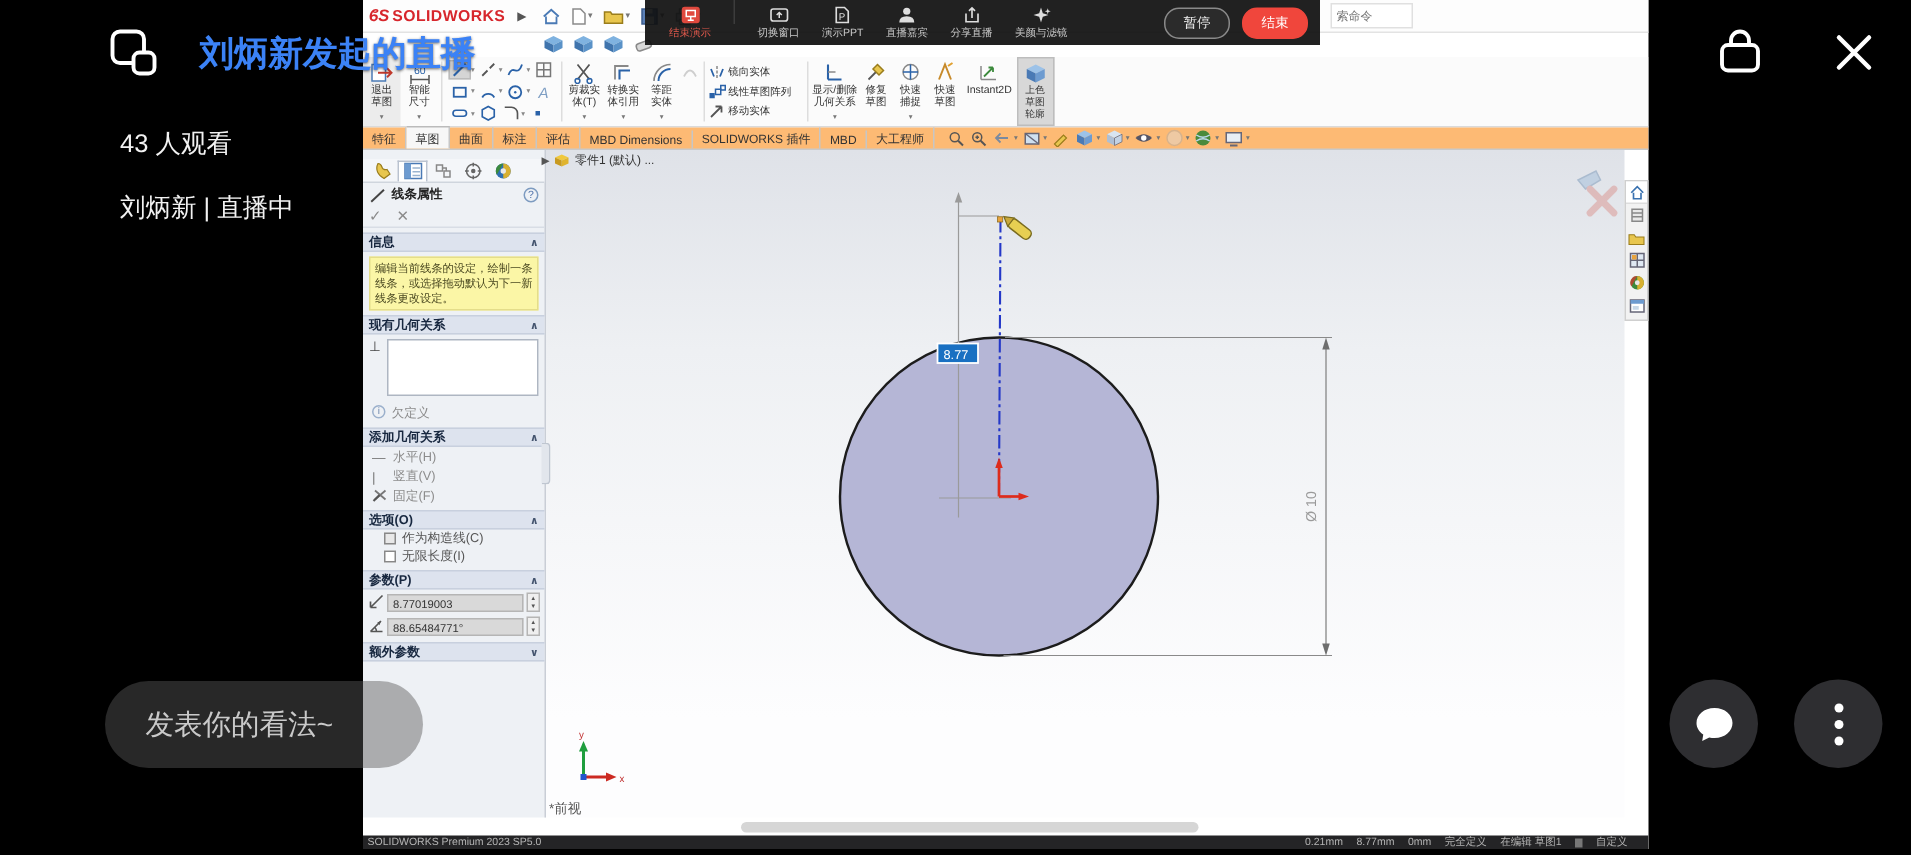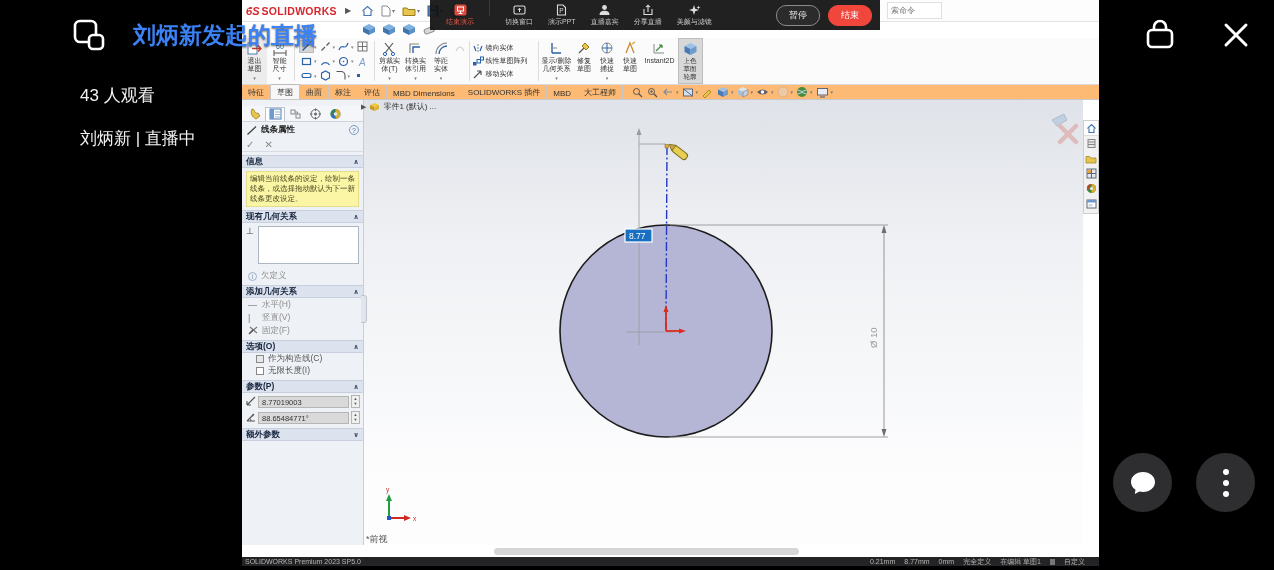--- a/index.html
+++ b/index.html
@@ -102,21 +102,21 @@
   .ptitle{display:flex;align-items:center;height:16px;padding:0 4px;font-weight:bold;color:#222;}
   .ptitle .help{margin-left:auto;width:10px;height:10px;border-radius:50%;border:1px solid #7d9bc0;color:#4a6ea8;font-size:7px;display:flex;align-items:center;justify-content:center;font-weight:normal;}
   .pactions{display:flex;align-items:center;height:14px;padding-left:4px;color:#8a8a8a;font-size:10px;border-bottom:1px solid #d8dde5;}
   .pactions span{margin-right:10px;}
   .phead{display:flex;align-items:center;background:#dde3ee;color:#17273f;font-weight:bold;height:13px;padding:0 4px;margin-top:3px;border-top:1px solid #c8d0de;border-bottom:1px solid #c8d0de;}
   .phead .chev{margin-left:auto;font-size:7px;color:#44546e;}
   .infobox{background:#fbf6a6;border:1px solid #e4dd8a;margin:3px 4px;padding:2px 3px;font-size:7.5px;line-height:1.35;color:#4c4a22;}
   .relrow{display:flex;margin:3px 4px 0 4px;}
   .rel-ic{width:12px;color:#444;font-size:9px;}
   .rel-list{flex:1;height:38px;background:#fff;border:1px solid #aeb6c2;}
-  .underdef{display:flex;align-items:center;margin:6px 4px 2px 6px;color:#8b8b8b;}
+  .underdef{display:flex;margin:6px 4px 2px 6px;color:#8b8b8b;}
   .underdef .i-ic{width:9px;height:9px;border-radius:50%;border:1px solid #9bb0cc;color:#6d87ad;font-size:6.5px;display:flex;align-items:center;justify-content:center;margin-right:4px;}
   .addrel-item{display:flex;align-items:center;height:13px;margin-left:6px;color:#8c8c8c;}
   .addrel-item .ric{width:14px;color:#777;font-size:9px;}
   .optrow{display:flex;align-items:center;height:12px;margin-left:14px;color:#555;}
   .cbx{width:8px;height:8px;border:1px solid #888;background:#fff;margin-right:4px;}
   .cbx.checked{background:#e8e8e8;}
   .parrow{display:flex;align-items:center;height:15px;margin:1px 3px 0 3px;}
   .parrow .pic{width:13px;flex:none;}
   .pfield{flex:1;height:12px;background:#d9d9d9;border:1px solid #b5b5b5;font-size:7.5px;color:#333;line-height:11px;padding-left:3px;overflow:hidden;white-space:nowrap;}
   .spin{width:9px;height:13px;border:1px solid #b5b5b5;background:#efefef;display:flex;flex-direction:column;align-items:center;justify-content:space-between;margin-left:2px;font-size:4px;color:#555;line-height:1;padding:1px 0;}
@@ -803,20 +803,23 @@
   </div>
 
 
   <svg class="abs" style="left:72px;top:18px;z-index:9;" width="36" height="36">
     <rect x="3" y="3" width="21" height="21" rx="5" fill="none" stroke="#fff" stroke-width="2.6"></rect>
     <rect x="17" y="17" width="14" height="14" rx="4" fill="#000" stroke="#fff" stroke-width="2.6"></rect>
   </svg>
   <div class="stream-title abs">刘炳新发起的直播</div>
   <div class="viewers abs">43 人观看</div>
   <div class="hostline abs">刘炳新 | 直播中</div>
+  <div class="comment-pill abs">
+    <span>发表你的看法~</span>
+  </div>
 
   <svg class="abs" style="left:1141px;top:17px;z-index:9;" width="38" height="36">
     <rect x="7" y="13" width="24" height="17" rx="4" fill="none" stroke="#fff" stroke-width="2.6"></rect>
     <path d="M13 13 V10 a6 6 0 0 1 12 0 v3" fill="none" stroke="#fff" stroke-width="2.6"></path>
   </svg>
   <svg class="abs" style="left:1222px;top:21px;z-index:9;" width="28" height="28">
     <line x1="4" y1="4" x2="24" y2="24" stroke="#fff" stroke-width="3" stroke-linecap="round"></line>
     <line x1="24" y1="4" x2="4" y2="24" stroke="#fff" stroke-width="3" stroke-linecap="round"></line>
   </svg>
   <div class="round-btn chat-btn abs">

